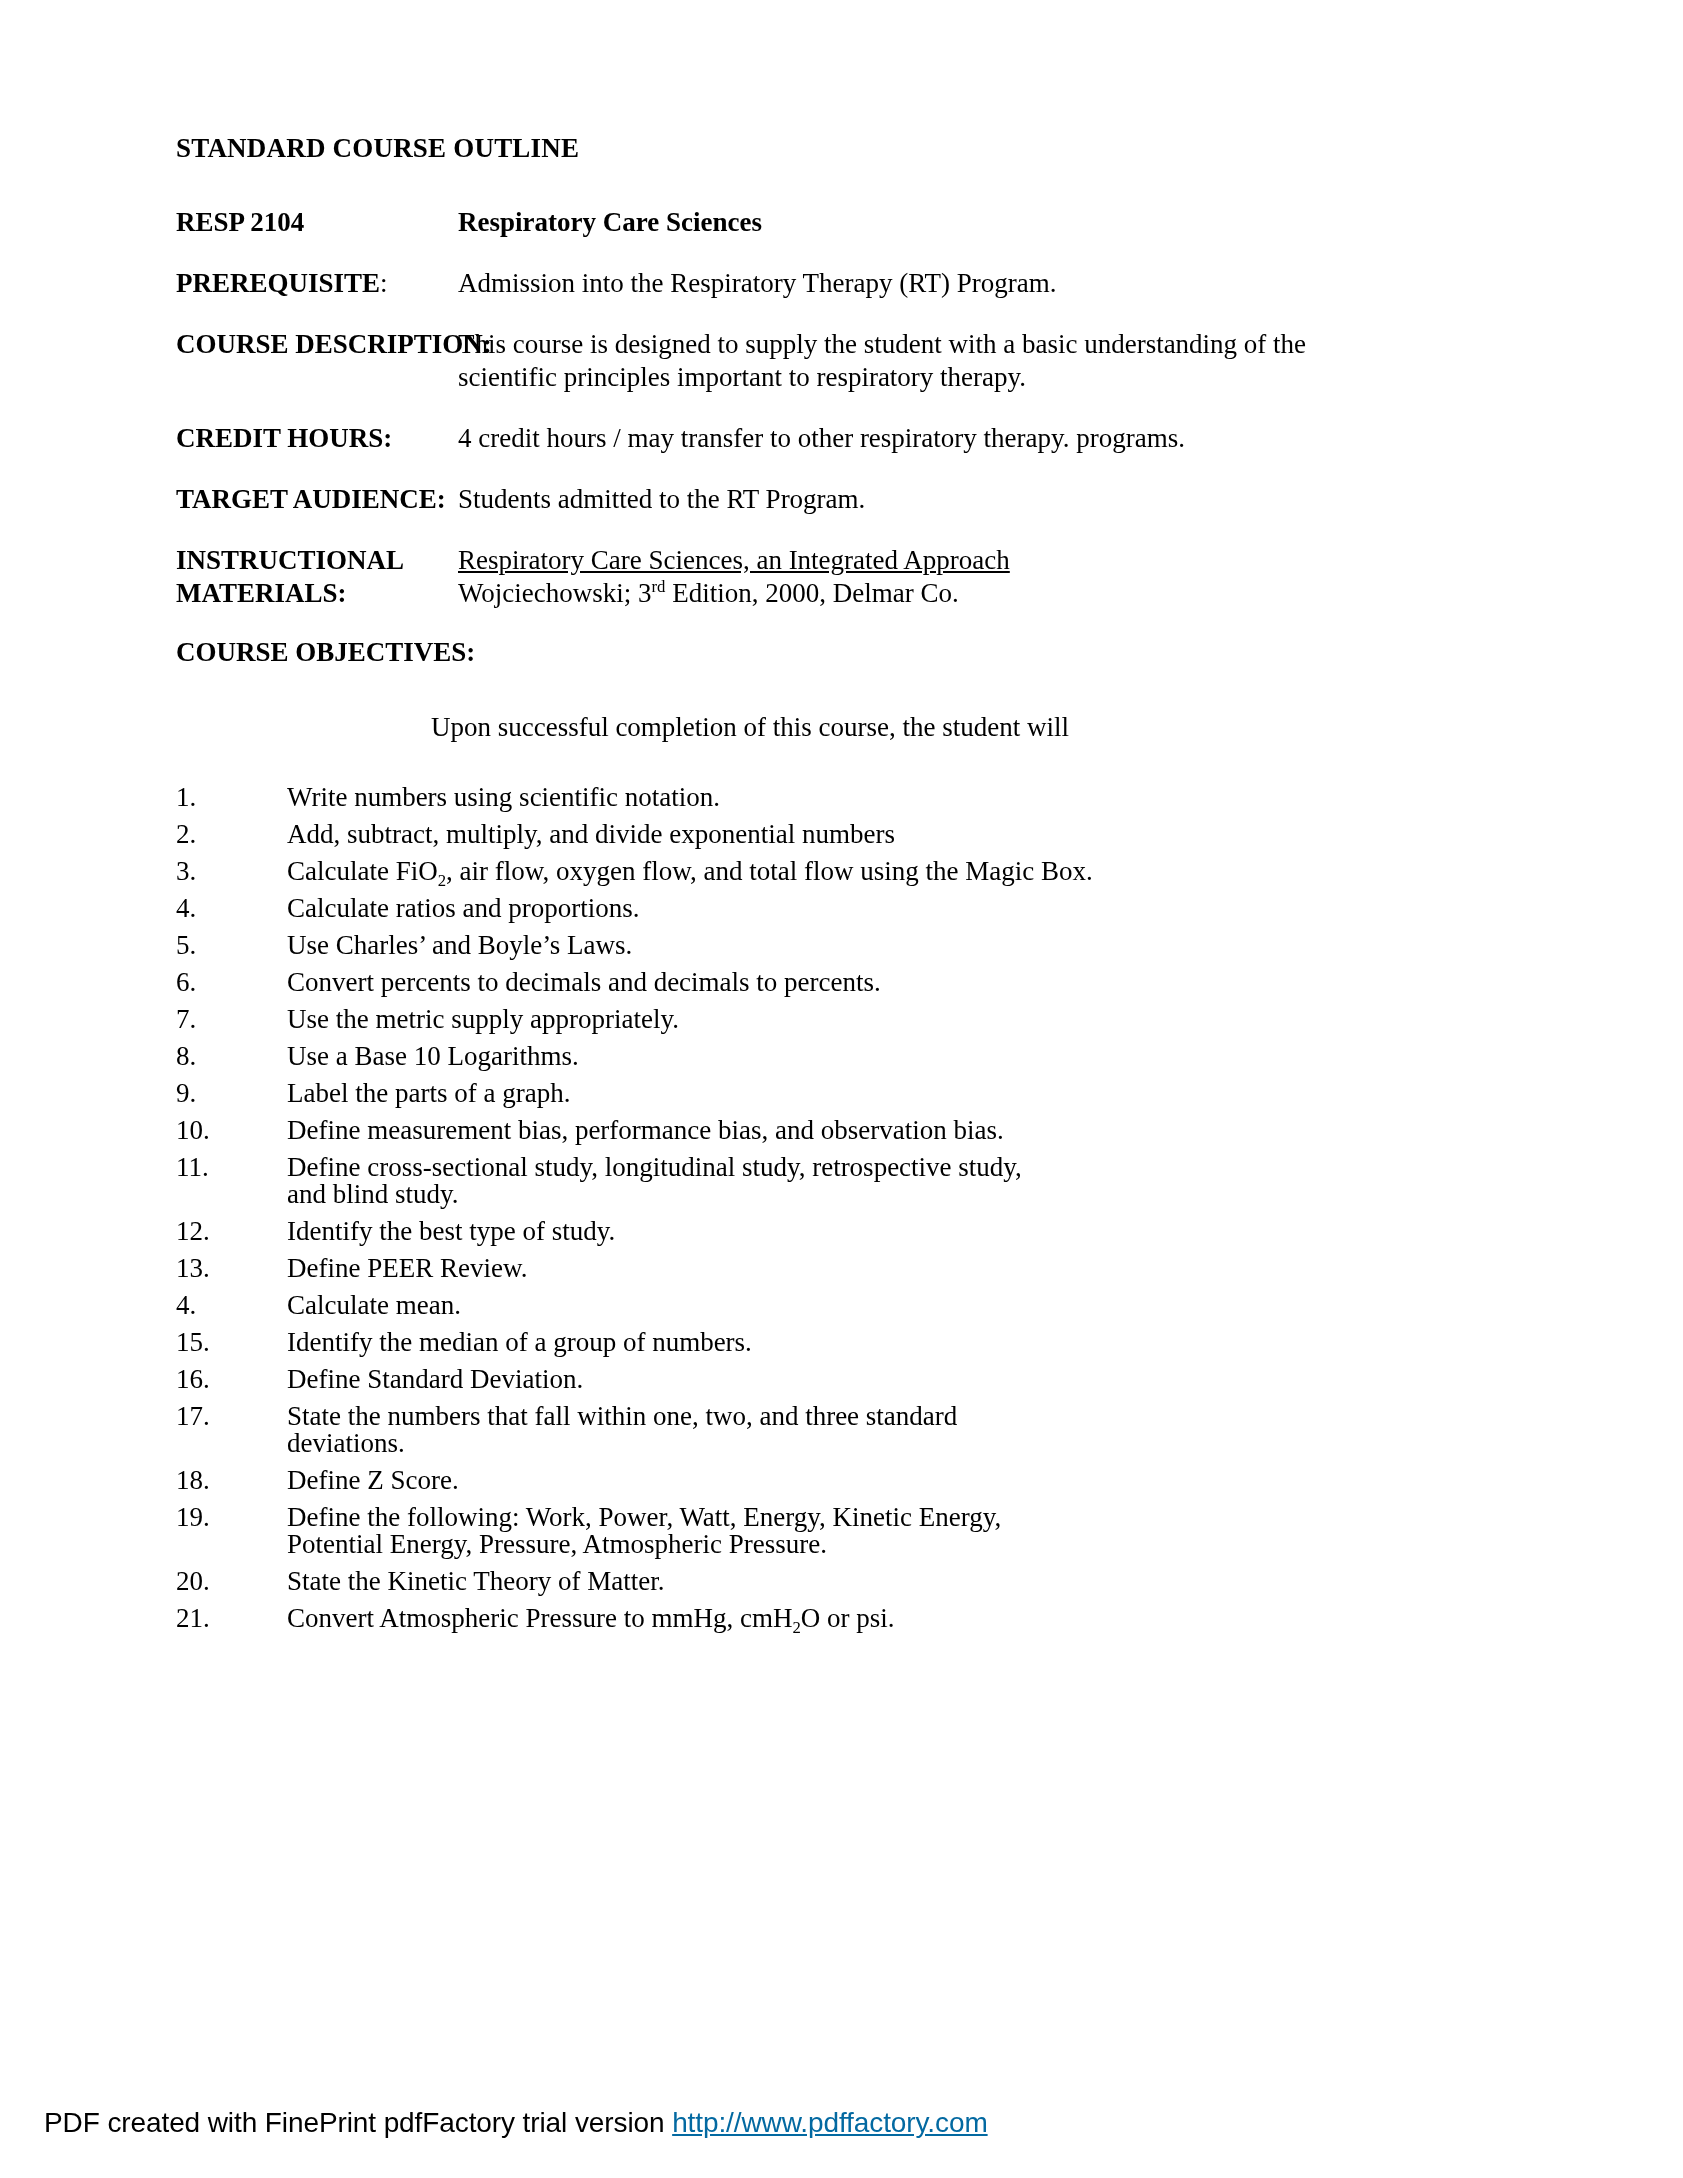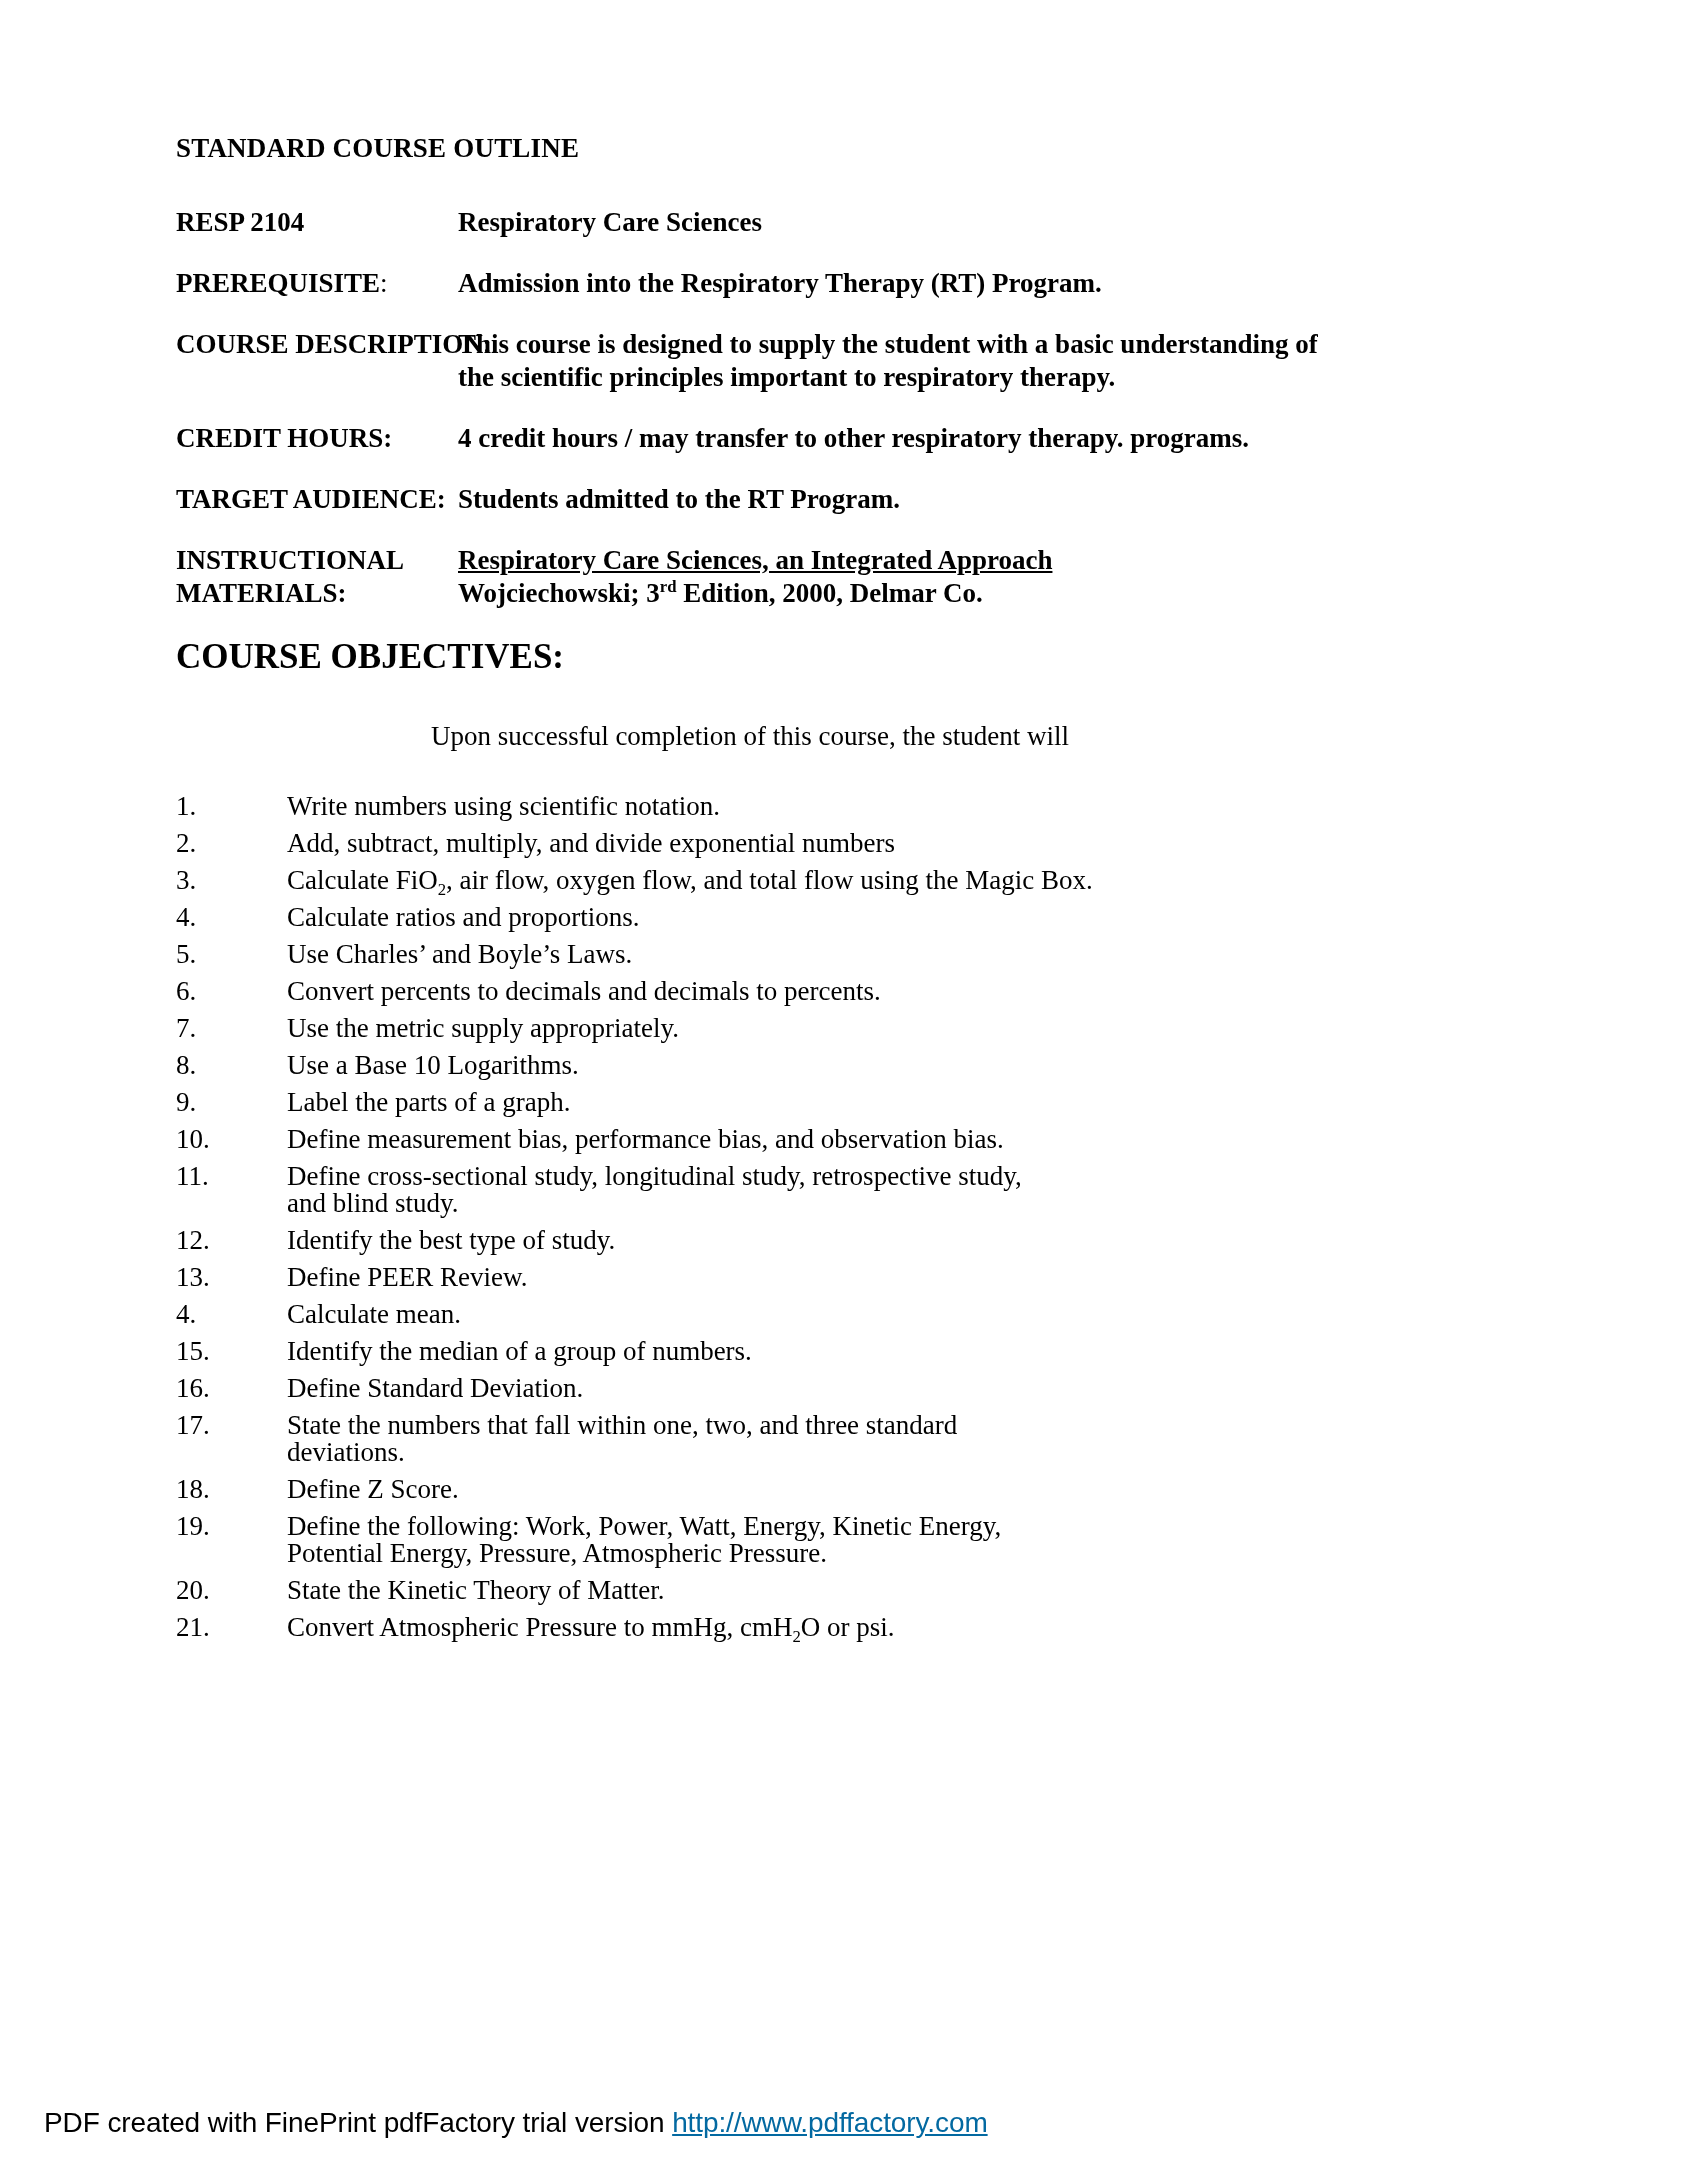--- a/index.html
+++ b/index.html
@@ -53,39 +53,39 @@
     font-weight: bold;
     line-height: 1.22;
     white-space: nowrap;
   }
   .row-label .plain-colon {
     font-weight: normal;
   }
   .row-value {
     margin-left: 282px;
     font-size: 27px;
-    font-weight: bold;
+    font-weight: normal;
     line-height: 1.22;
   }
   .row-value.bold {
     font-weight: bold;
   }
 
   .row.desc .row-label { white-space: nowrap; text-align: center; }
   .row.desc .row-value { margin-left: 282px; }
 
   .row.materials .row-label { line-height: 1.22; }
   .row.materials .row-value { margin-left: 282px; }
 
   .u { text-decoration: underline; }
   sup { font-size: 0.62em; vertical-align: super; line-height: 0; }
   sub { font-size: 0.62em; vertical-align: sub; line-height: 0; }
 
   .section-head {
-    font-size: 35px;
+    font-size: 27px;
     font-weight: bold;
     margin: 8px 0 44px 0;
     line-height: 1.1;
   }
 
   .intro-line {
     font-size: 27px;
     line-height: 1.22;
     margin: 0 0 40px 0;
     text-align: center;

